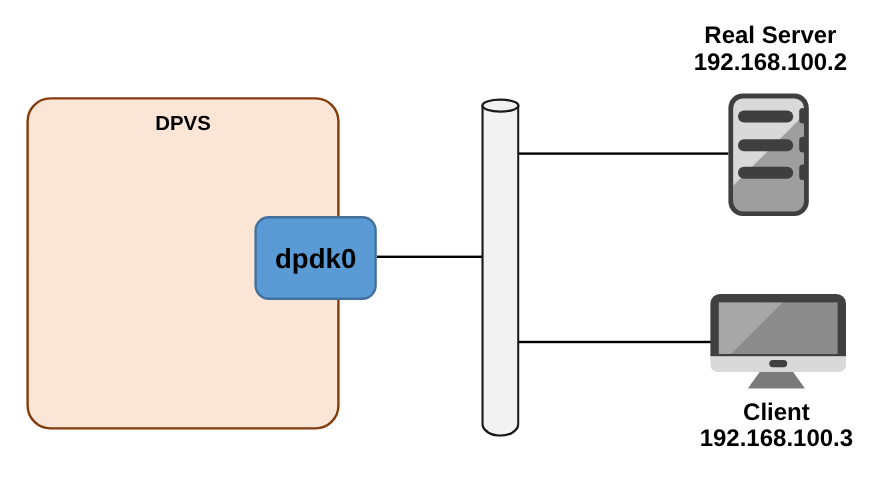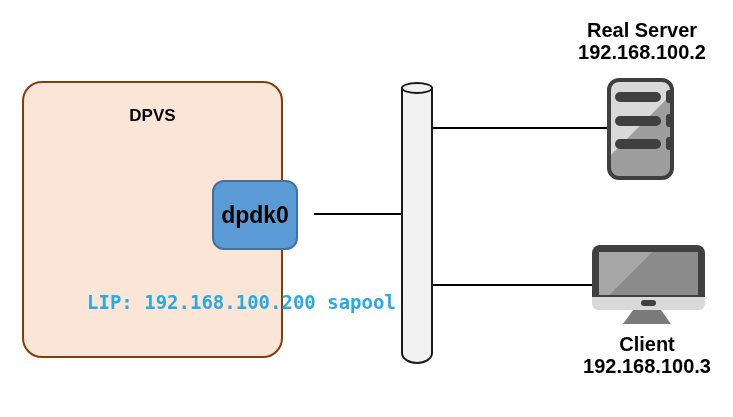--- a/index.html
+++ b/index.html
@@ -9,34 +9,34 @@
     font-family:"Liberation Sans",sans-serif;
   }
   
   .dpvs-box{
     position:absolute;left:22px;top:81px;width:261px;height:277px;
     background:var(--dpvs-fill,#FBE5D6);
     border:2px solid var(--dpvs-border,#843C0C);
     border-radius:20px;
   }
   .dpvs-title{
-    margin-top:23px;text-align:center;
+    margin-top:10px;text-align:center;
     font-weight:bold;font-size:17px;color:#000;
   }
   
   .addr{
     position:absolute;left:87px;white-space:nowrap;
     font-family:"DejaVu Sans Mono",monospace;
     font-weight:bold;font-size:19px;line-height:20px;
   }
   .addr.vip{top:261px;color:var(--vip-text,#FF0000);}
   .addr.lip{top:292px;color:var(--lip-text,#29ABE2);}
   
   .port-box{
-    position:absolute;left:212px;top:180px;width:86px;height:70px;
+    position:absolute;left:212px;top:180px;width:102px;height:70px;
     background:var(--port-fill,#5B9BD5);
     border:2px solid var(--port-border,#41719C);
     border-radius:12px;
     display:flex;align-items:center;justify-content:center;
   }
   .port-label{font-weight:bold;font-size:23px;color:#000;}
   
   .connector{position:absolute;height:2px;background:var(--connector,#000);}
   .conn-port-bus{left:314px;top:213px;width:88px;}
   .conn-bus-server{left:432px;top:127px;width:175px;}
@@ -96,21 +96,20 @@
 </style>
 </head>
 <body>
 
 <div id="canvas">
 
   <div class="dpvs-box">
     <div class="dpvs-title">DPVS</div>
   </div>
 
-  <div class="addr lip">LIP: 192.168.100.200 sapool</div>
 
   <div class="connector conn-port-bus"></div>
   <div class="connector conn-bus-server"></div>
   <div class="connector conn-bus-client"></div>
 
   <div class="bus-body"></div>
   <div class="bus-top"></div>
 
   <div class="port-box">
     <span class="port-label">dpdk0</span>

